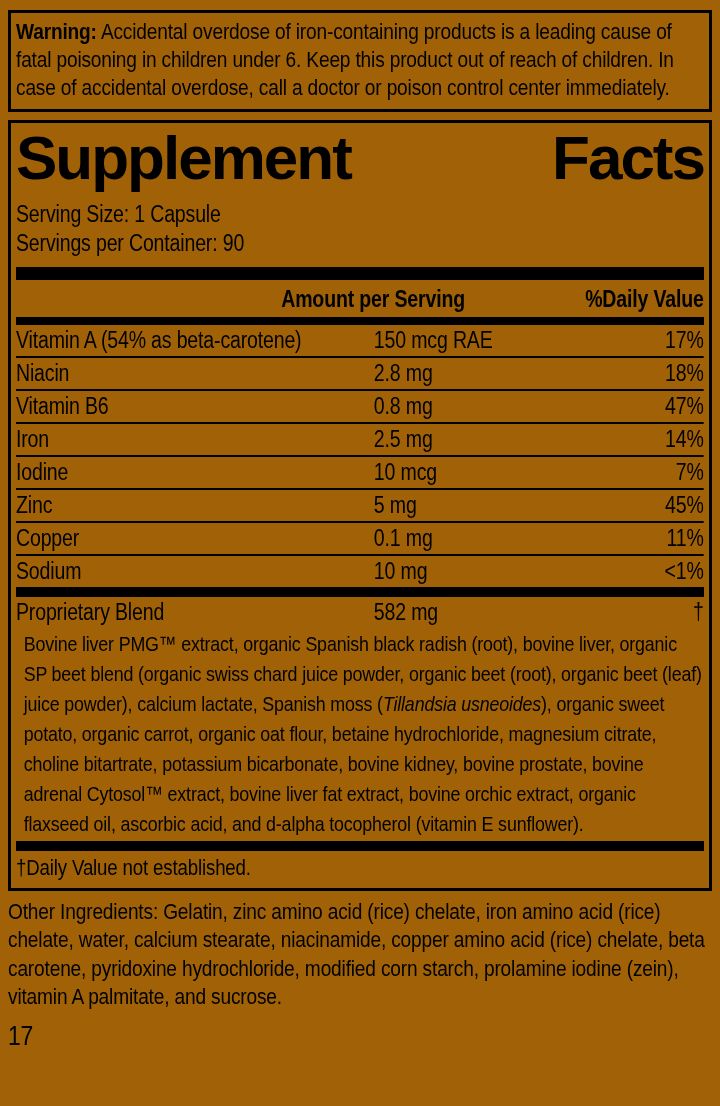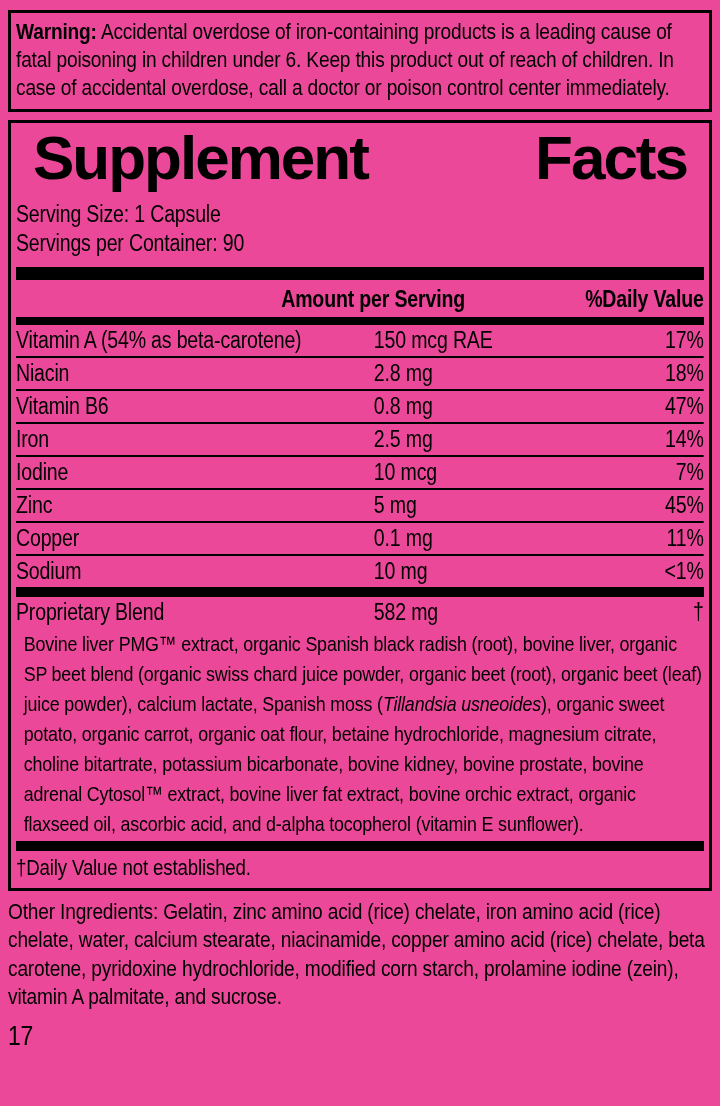--- a/index.html
+++ b/index.html
@@ -2,21 +2,21 @@
 <html><head>
 <meta charset="utf-8">
 <style>
   * { margin: 0; padding: 0; box-sizing: border-box; }
   html, body { background: #ffffff; }
   .page {
     position: relative;
     width: 720px;
     height: 1106px;
     overflow: hidden;
-    background: #ec4899;
+    background: #a16207;
     color: #000000;
     font-family: "Liberation Sans", sans-serif;
   }
   
   .cond {
     transform: scaleX(0.85);
     transform-origin: 0 0;
     width: 117.6%;
     letter-spacing: -0.2px;
   }
@@ -35,21 +35,21 @@
     padding: 4px 5px 5px;
     overflow: hidden;
   }
   .facts-title {
     font-size: 62px;
     font-weight: bold;
     letter-spacing: -2px;
     line-height: 0.95;
     text-align: justify;
     text-align-last: justify;
-    margin: 2px 17px 12px;
+    margin: 2px 0 12px;
     white-space: nowrap;
   }
   .serving-line { font-size: 23px; line-height: 29px; }
 
   .bar { background: #000; }
   .bar-thick  { height: 13px; margin-top: 9px; }
   .bar-mid    { height: 8px;  }
   .bar-heavy  { height: 10px; }
 
   .tbl-header {

